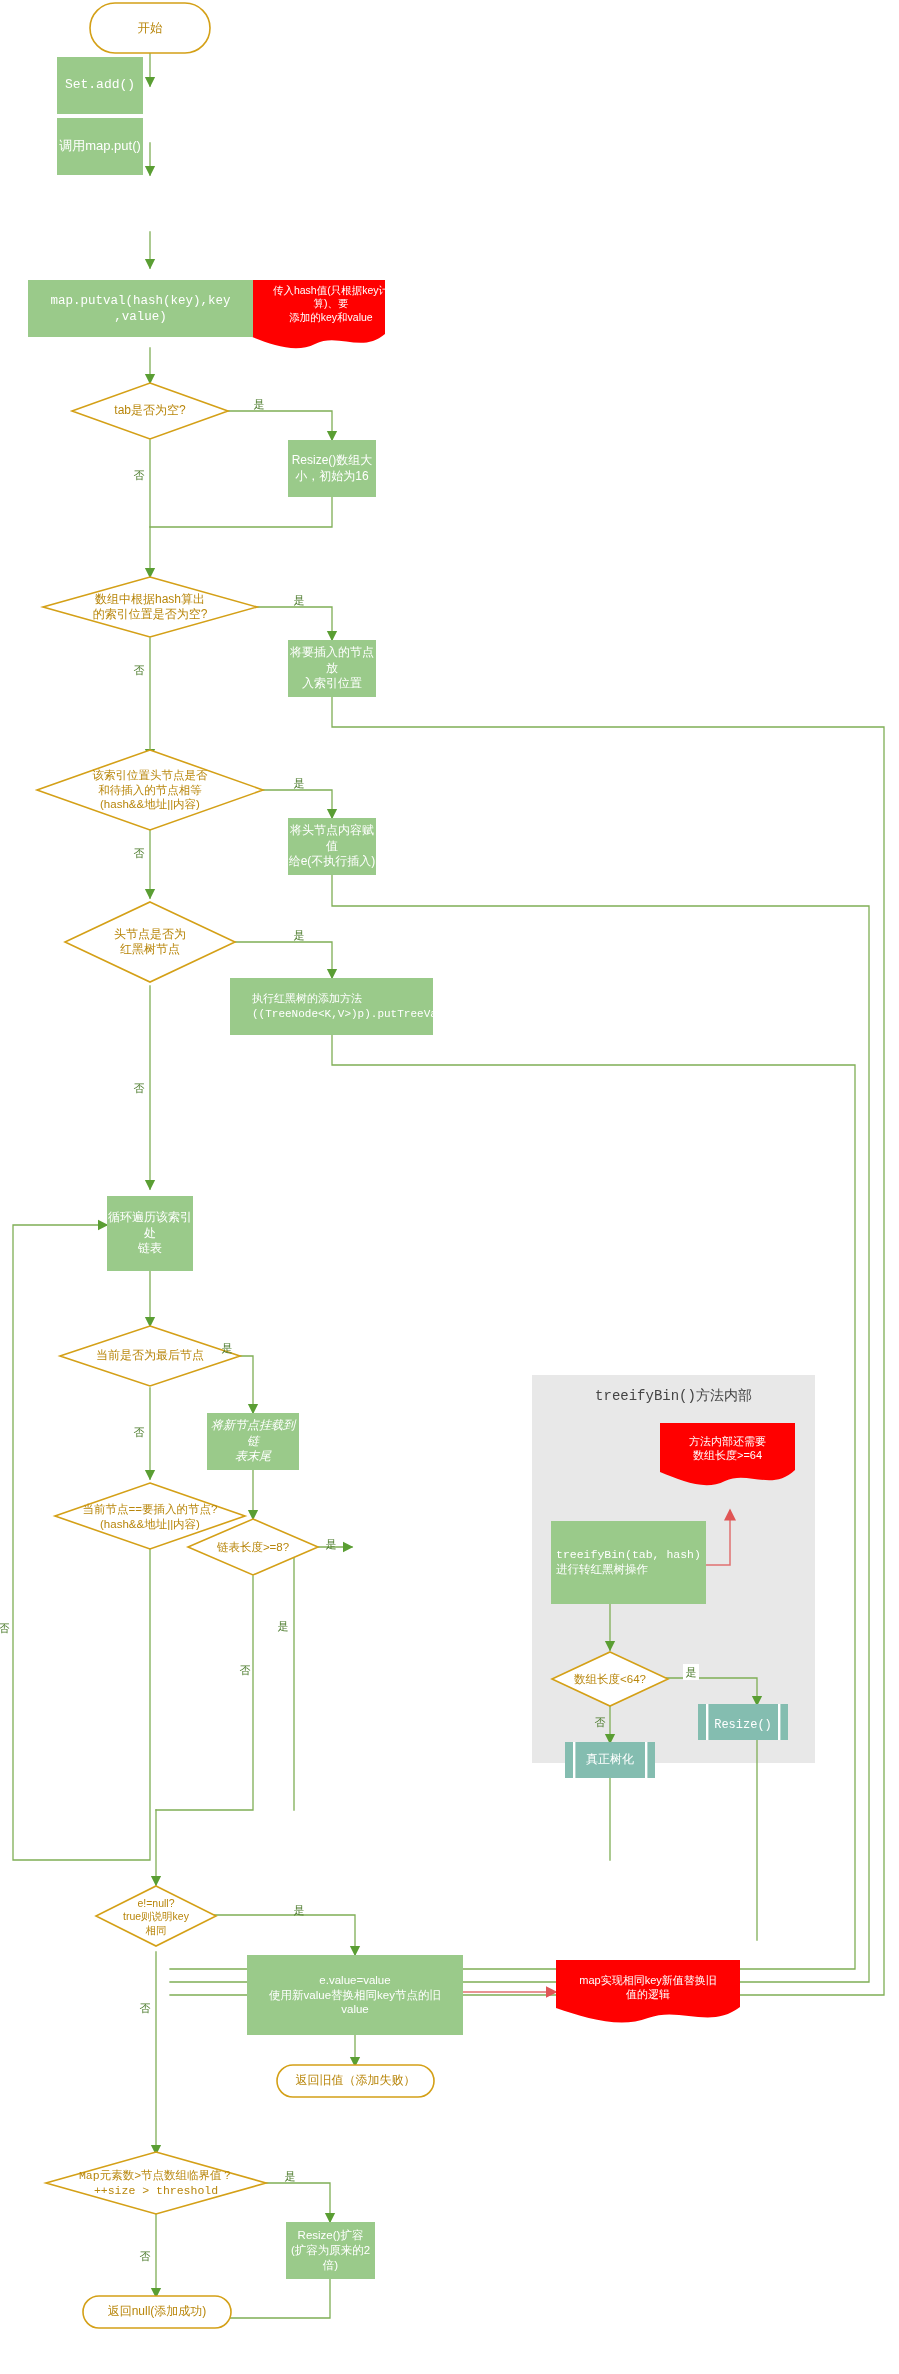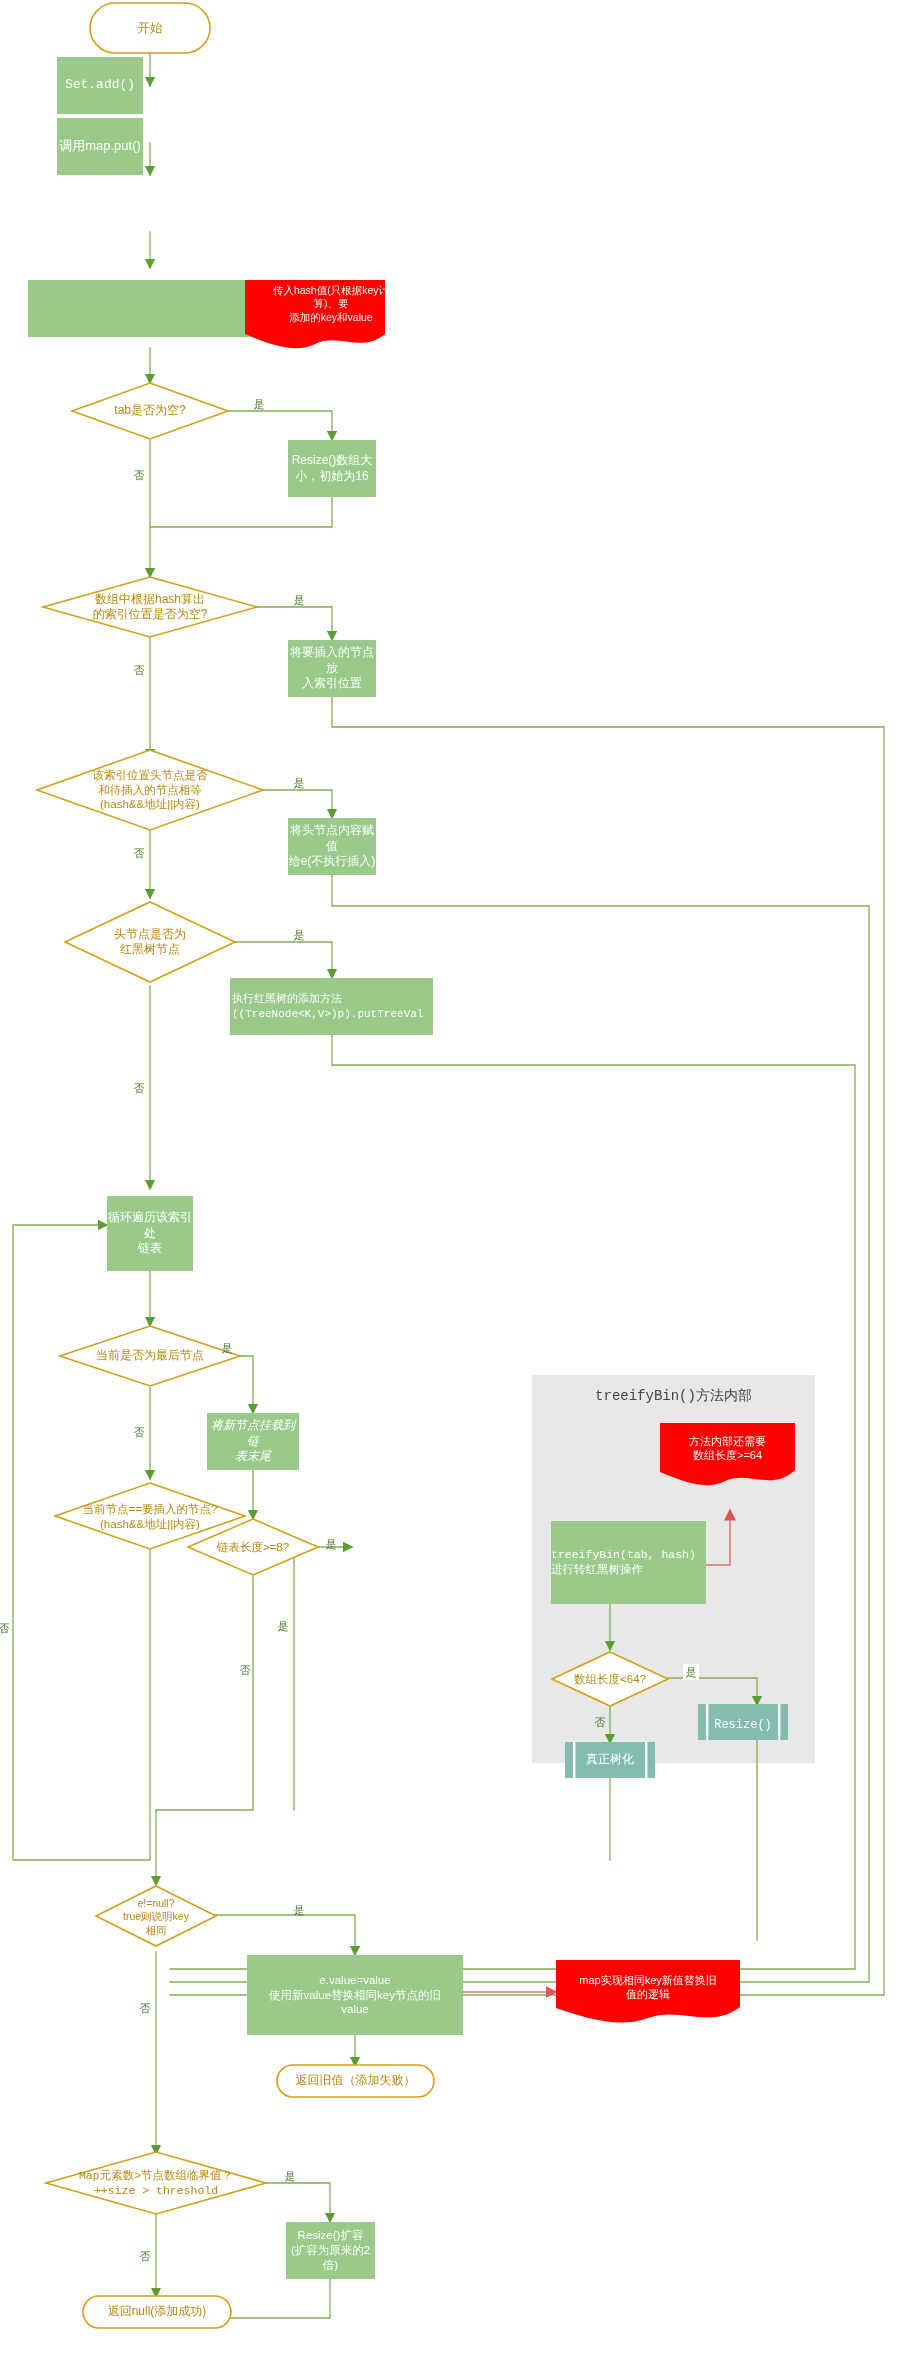--- a/index.html
+++ b/index.html
@@ -167,20 +167,22 @@
 
     <rect x="83" y="2296" width="148" height="32" rx="16" ry="16" fill="#ffffff" stroke="#d4a017" stroke-width="1.6"></rect>
   </svg>
 
   <div class="n-label t-gold" style="left:90px;top:3px;width:120px;height:50px;">开始</div>
 
   <div class="n-label t-green mono" style="left:57px;top:57px;width:86px;height:57px;background:#9ACA8A;font-size:13px;border-radius:25px;">Set.add()</div>
 
   <div class="n-label t-green" style="left:57px;top:118px;width:86px;height:57px;background:#9ACA8A;font-size:13px;">调用map.put()</div>
 
+  <div class="n-label t-green mono" style="left:28px;top:280px;width:225px;height:57px;background:#9ACA8A;font-size:12.5px;white-space:pre-line;">map.putval(hash(key),key
+,value)</div>
 
   <div class="n-label t-red" style="left:263px;top:282px;width:136px;height:44px;white-space:pre-line;font-size:10.5px;">传入hash值(只根据key计算)、要
 添加的key和value</div>
 
   <div class="n-label t-gold" style="left:84px;top:396px;width:132px;height:30px;font-size:12px;">tab是否为空?</div>
 
   <div class="n-label t-green" style="left:288px;top:440px;width:88px;height:57px;background:#9ACA8A;white-space:pre-line;font-size:12px;">Resize()数组大
 小，初始为16</div>
 
   <div class="n-label t-gold" style="left:48px;top:588px;width:204px;height:38px;white-space:pre-line;font-size:12px;">数组中根据hash算出
@@ -192,42 +194,42 @@
   <div class="n-label t-gold" style="left:48px;top:763px;width:204px;height:54px;white-space:pre-line;font-size:11.5px;">该索引位置头节点是否
 和待插入的节点相等
 (hash&amp;&amp;地址||内容)</div>
 
   <div class="n-label t-green" style="left:288px;top:818px;width:88px;height:57px;background:#9ACA8A;white-space:pre-line;font-size:12px;">将头节点内容赋值
 给e(不执行插入)</div>
 
   <div class="n-label t-gold" style="left:84px;top:925px;width:132px;height:34px;white-space:pre-line;font-size:12px;">头节点是否为
 红黑树节点</div>
 
-  <div class="n-label t-green mono" style="left:230px;top:978px;width:203px;height:57px;background:#9ACA8A;white-space:pre-line;font-size:11px;justify-content:flex-start;padding-left:2px;text-align:left;">执行红黑树的添加方法
+  <div class="n-label t-green mono" style="left:230px;top:978px;width:203px;height:57px;background:#9ACA8A;white-space:pre-line;font-size:11px;justify-content:flex-start;padding-left:22px;text-align:left;">执行红黑树的添加方法
 ((TreeNode&lt;K,V&gt;)p).putTreeVal</div>
 
   <div class="n-label t-green" style="left:107px;top:1196px;width:86px;height:75px;background:#9ACA8A;white-space:pre-line;font-size:12px;">循环遍历该索引处
 链表</div>
 
   <div class="n-label t-gold" style="left:72px;top:1344px;width:156px;height:24px;font-size:12px;">当前是否为最后节点</div>
 
   <div class="n-label t-green" style="left:207px;top:1413px;width:92px;height:57px;background:#9ACA8A;white-space:pre-line;font-size:12px;font-style:italic;">将新节点挂载到链
 表末尾</div>
 
   <div class="n-label t-gold" style="left:42px;top:1498px;width:216px;height:38px;white-space:pre-line;font-size:11.5px;">当前节点==要插入的节点?
 (hash&amp;&amp;地址||内容)</div>
 
   <div class="n-label t-gold" style="left:198px;top:1536px;width:110px;height:22px;font-size:11.5px;text-align:right;">链表长度&gt;=8?</div>
 
   <div class="n-label t-panel mono" style="left:532px;top:1383px;width:283px;height:28px;font-size:14px;color:#444;">treeifyBin()方法内部</div>
 
   <div class="n-label t-red" style="left:662px;top:1428px;width:131px;height:40px;white-space:pre-line;font-size:11px;">方法内部还需要
 数组长度&gt;=64</div>
 
-  <div class="n-label t-green mono" style="left:551px;top:1521px;width:155px;height:83px;background:#9ACA8A;white-space:pre-line;font-size:11.5px;justify-content:flex-start;text-align:left;">treeifyBin(tab, hash)
+  <div class="n-label t-green mono" style="left:551px;top:1521px;width:155px;height:83px;background:#9ACA8A;white-space:pre-line;font-size:11.5px;justify-content:flex-start;padding-left:5px;text-align:left;">treeifyBin(tab, hash)
 进行转红黑树操作</div>
 
   <div class="n-label t-gold" style="left:556px;top:1669px;width:108px;height:20px;font-size:11.5px;">数组长度&lt;64?</div>
 
   <div class="n-label t-teal mono" style="left:710px;top:1704px;width:66px;height:44px;font-size:12px;">Resize()</div>
 
   <div class="n-label t-teal" style="left:577px;top:1742px;width:66px;height:36px;font-size:12px;">真正树化</div>
 
   <div class="n-label t-gold" style="left:96px;top:1893px;width:120px;height:48px;white-space:pre-line;font-size:10.5px;">e!=null?
 true则说明key

